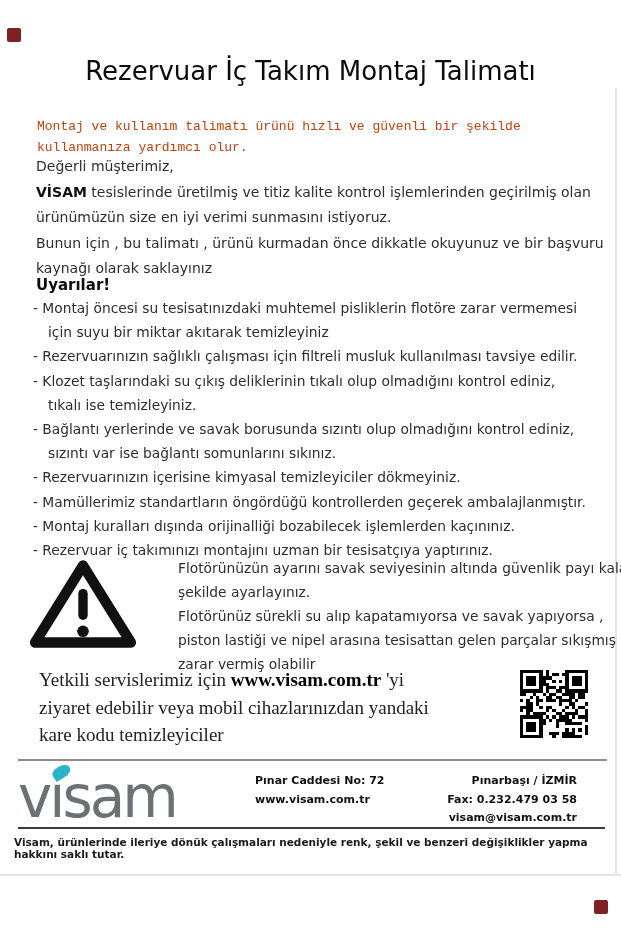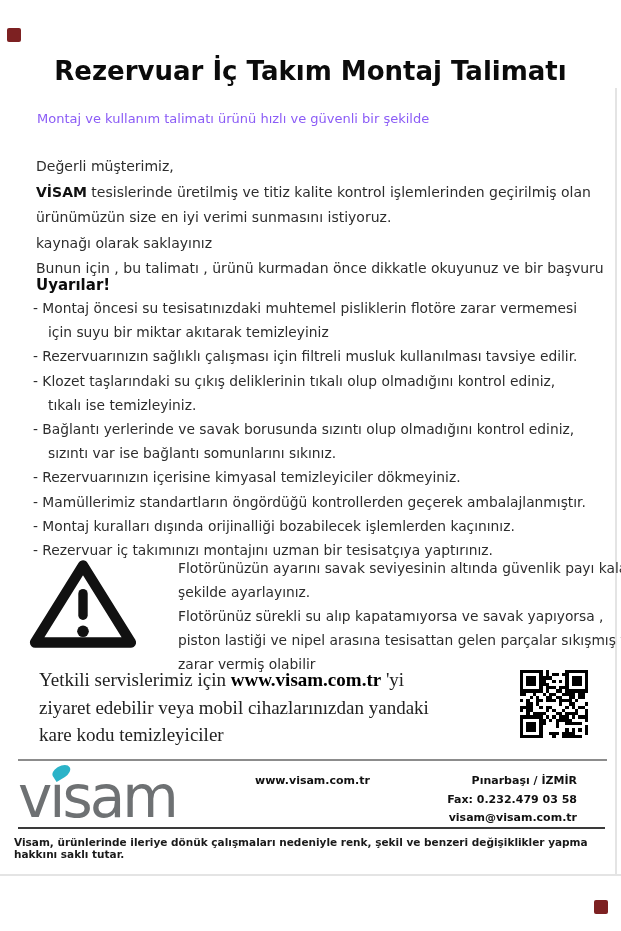--- a/index.html
+++ b/index.html
@@ -10,24 +10,24 @@
   
   .corner-marker{position:absolute;width:14px;height:14px;background:#7d2122;border-radius:2px;}
   #marker-tl{left:7px;top:28px;}
   #marker-br{left:594px;top:900px;}
   
   #edge-right{position:absolute;left:615px;top:88px;width:2px;height:788px;background:#e4e4e4;}
   #edge-bottom{position:absolute;left:0;top:874px;width:621px;height:2px;background:#e4e4e4;}
   
   #doc-title{
     position:absolute;top:56px;left:0;width:621px;text-align:center;
-    font-size:26px;font-weight:bold;color:#0b0b0b;letter-spacing:0px;
+    font-size:26px;font-weight:normal;color:#0b0b0b;letter-spacing:0px;
   }
   
-  #intro{position:absolute;top:108px;left:37px;font-size:13px;line-height:21px;color:#8b5cf6;}
+  #intro{position:absolute;top:116px;left:37px;font-size:13px;line-height:21px;color:#c2410c;font-family:Liberation Mono, monospace;}
   
   #greeting{position:absolute;top:154px;left:36px;font-size:14px;line-height:25.5px;color:#2d2d2d;width:575px;}
   #greeting b{color:#111;}
   
   #warnings-heading{position:absolute;top:276px;left:36px;font-size:15px;font-weight:bold;color:#0d0d0d;}
   #warnings-list{position:absolute;top:296px;left:33px;width:585px;font-size:13.8px;line-height:24.2px;color:#2d2d2d;}
   #warnings-list .cont{padding-left:15px;}
   
   #caution{position:absolute;top:554px;left:24px;width:590px;display:flex;}
   #caution-triangle{width:118px;height:94px;flex:0 0 auto;margin-top:3px;}
@@ -61,28 +61,29 @@
 
   <div id="marker-tl" class="corner-marker"></div>
   <div id="marker-br" class="corner-marker"></div>
   <div id="edge-right"></div>
   <div id="edge-bottom"></div>
 
   <div id="doc-title">Rezervuar İç Takım Montaj Talimatı</div>
 
   <div id="intro">
     <div class="line">Montaj ve kullanım talimatı ürünü hızlı ve güvenli bir şekilde</div>
+    <div class="line">kullanmanıza yardımcı olur.</div>
   </div>
 
   <div id="greeting">
     <div class="line">Değerli müşterimiz,</div>
     <div class="line"><b>VİSAM</b><span> tesislerinde üretilmiş ve titiz kalite kontrol işlemlerinden geçirilmiş olan</span></div>
     <div class="line">ürünümüzün size en iyi verimi sunmasını istiyoruz.</div>
+    <div class="line">Bunun için , bu talimatı , ürünü kurmadan önce dikkatle okuyunuz ve bir başvuru</div>
     <div class="line">kaynağı olarak saklayınız</div>
-    <div class="line">Bunun için , bu talimatı , ürünü kurmadan önce dikkatle okuyunuz ve bir başvuru</div>
   </div>
 
   <div id="warnings-heading">Uyarılar!</div>
 
   <div id="warnings-list">
     <div class="line">- Montaj öncesi su tesisatınızdaki muhtemel pisliklerin flotöre zarar vermemesi</div>
     <div class="line cont">için suyu bir miktar akıtarak temizleyiniz</div>
     <div class="line">- Rezervuarınızın sağlıklı çalışması için filtreli musluk kullanılması tavsiye edilir.</div>
     <div class="line">- Klozet taşlarındaki su çıkış deliklerinin tıkalı olup olmadığını kontrol ediniz,</div>
     <div class="line cont">tıkalı ise temizleyiniz.</div>
@@ -267,20 +268,21 @@
       </svg>
   </div>
 
   <div id="rule-top"></div>
 
   <div id="footer-logo">
     <span class="lg"><span>v</span><span>ı</span><span>sam</span><span id="logo-leaf"></span></span>
   </div>
 
   <div id="footer-address" class="footer-col">
+    <div class="line">Pınar Caddesi No: 72</div>
     <div class="line">www.visam.com.tr</div>
   </div>
 
   <div id="footer-contact" class="footer-col">
     <div class="line">Pınarbaşı / İZMİR</div>
     <div class="line">Fax: 0.232.479 03 58</div>
     <div class="line">visam@visam.com.tr</div>
   </div>
 
   <div id="rule-footer"></div>

